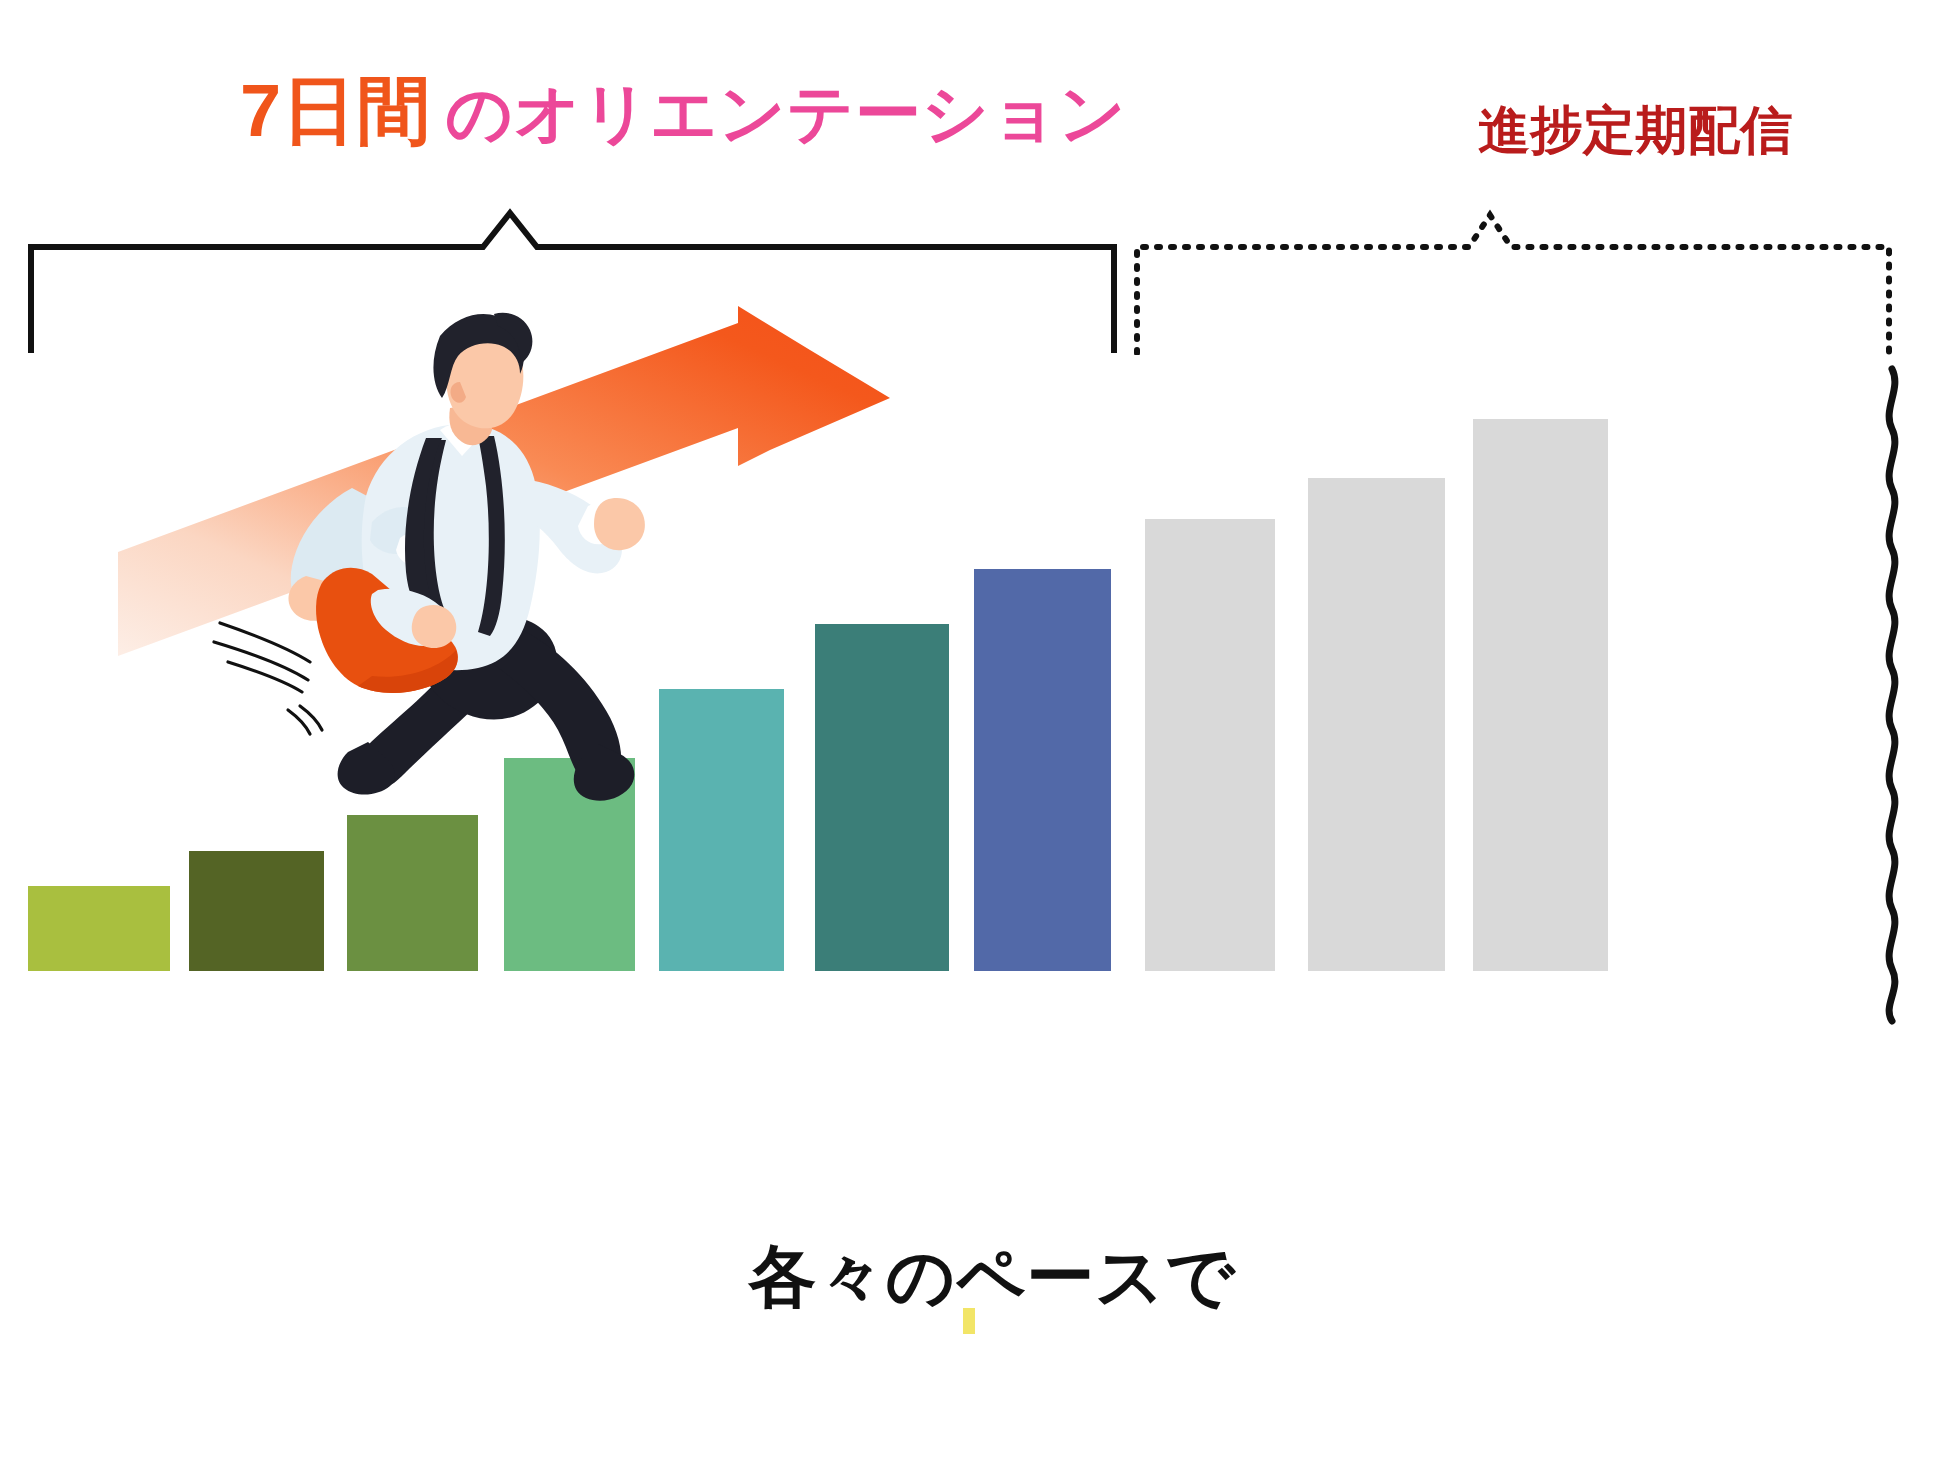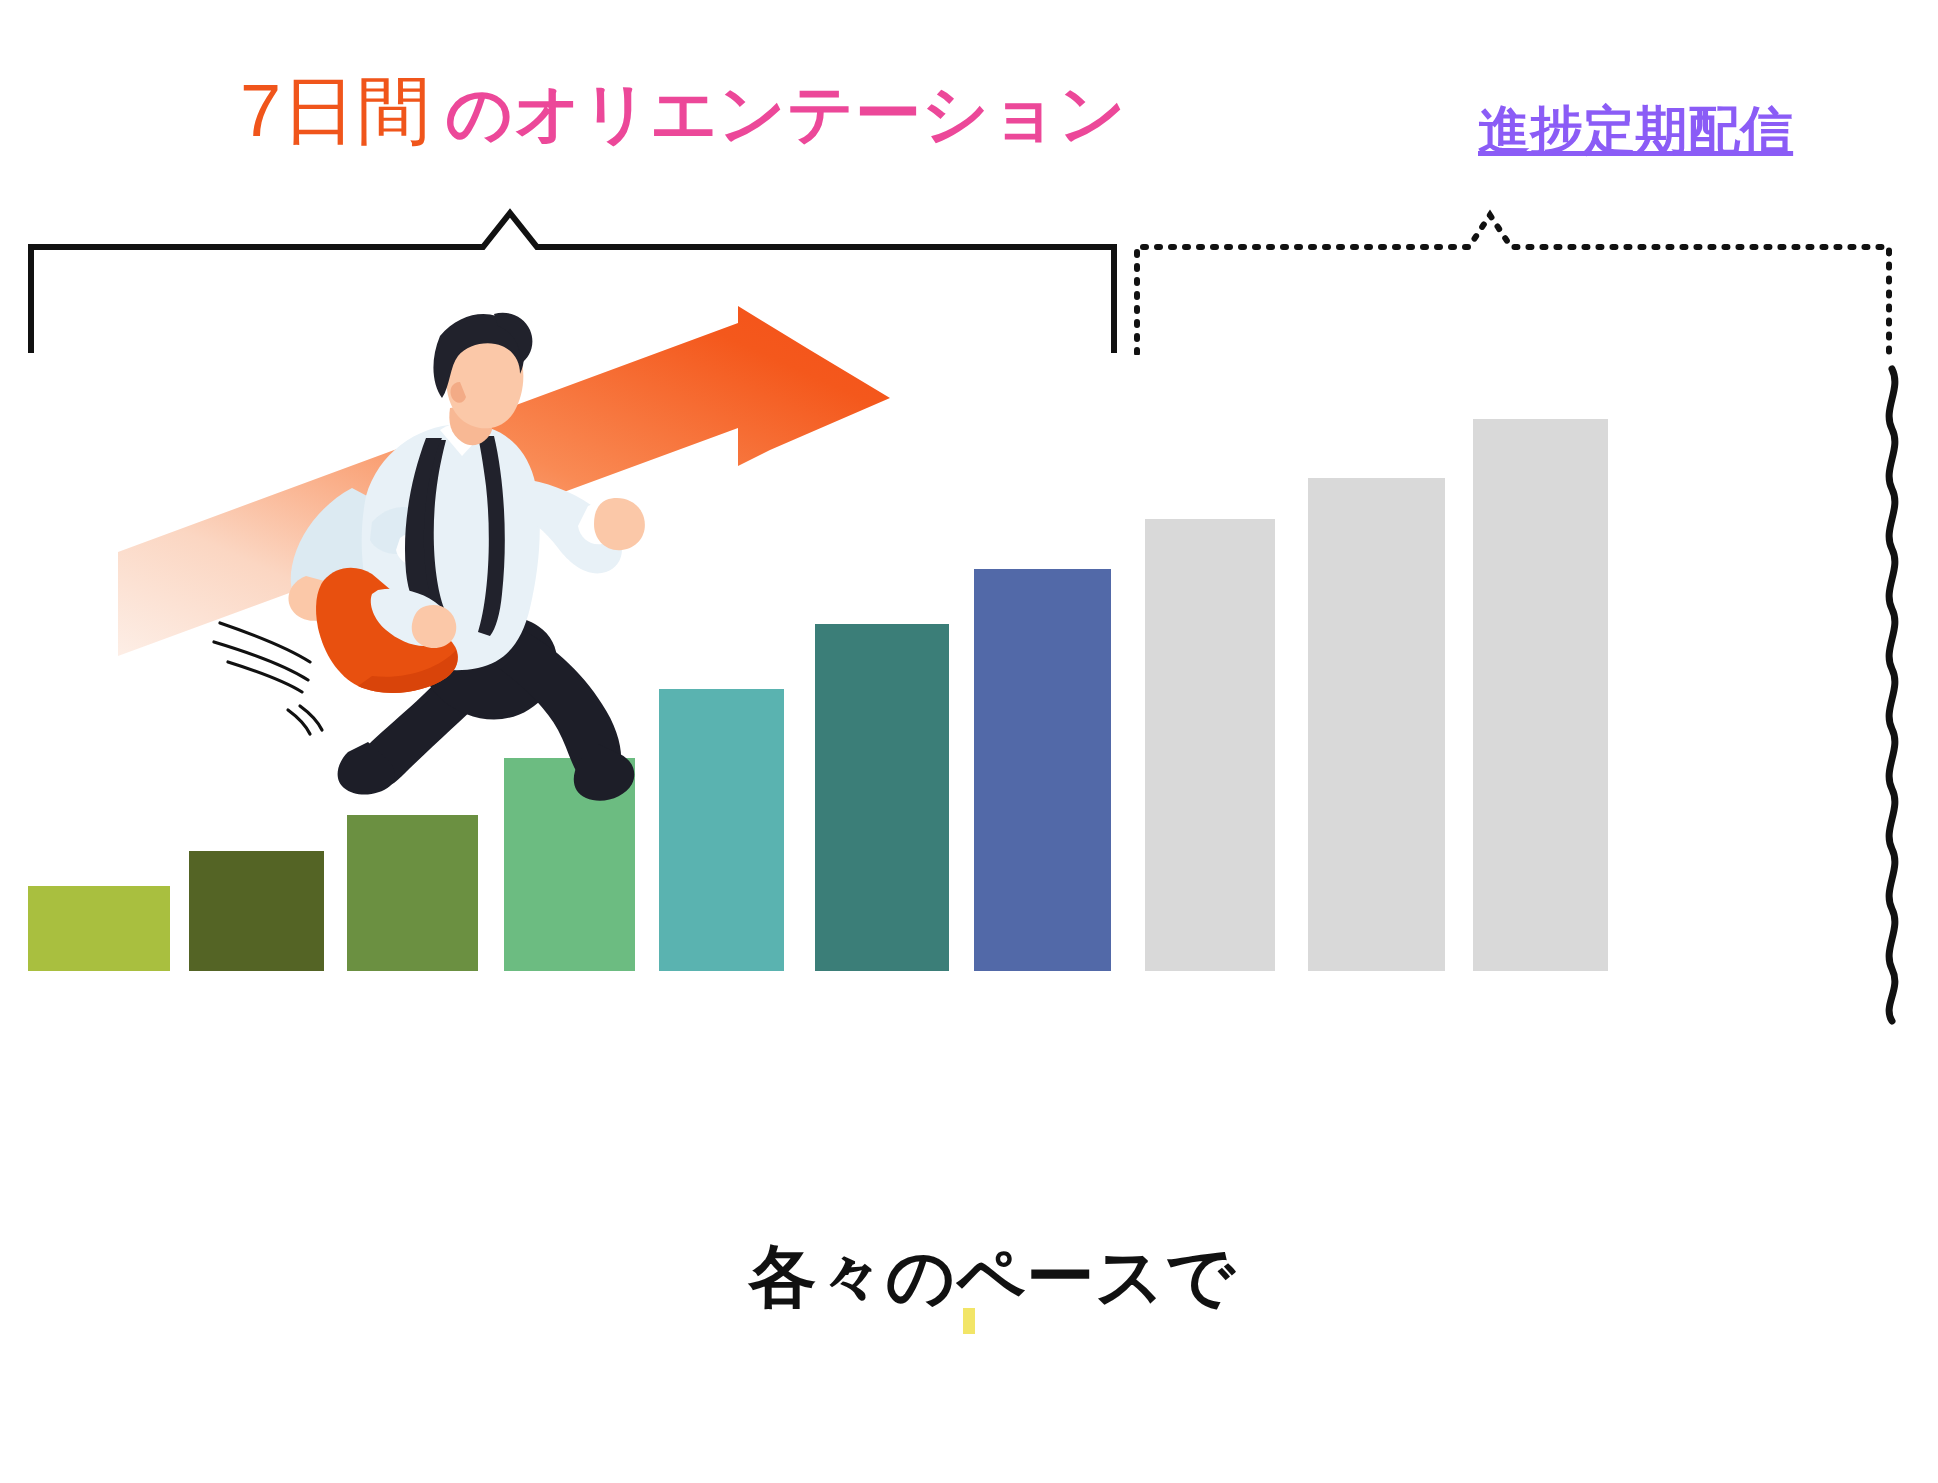--- a/index.html
+++ b/index.html
@@ -25,38 +25,37 @@
     top: 70px;
     font-size: 74px;
     font-weight: 700;
     letter-spacing: 0.01em;
     color: #1a1a1a;
     white-space: nowrap;
     line-height: 1.1;
   }
   .heading-left .accent {
     color: #f0551b;
-    font-weight: 400;
+    font-weight: 700;
   }
   .heading-left .rest {
     color: #ec4899;
     font-weight: 700;
     font-size: 66px;
     margin-left: 14px;
   }
   .heading-right {
     position: absolute;
     left: 1478px;
     top: 96px;
     font-size: 52px;
     font-weight: 700;
-    color: #8b5cf6;
-    white-space: nowrap;
-    letter-spacing: 0.01em;
-    text-decoration: underline;
+    color: #b91c1c;
+    white-space: nowrap;
+    letter-spacing: 0.01em;
   }
 
   
   .bracket {
     position: absolute;
   }
   .bracket svg { display: block; }
 
   
   #chart {

